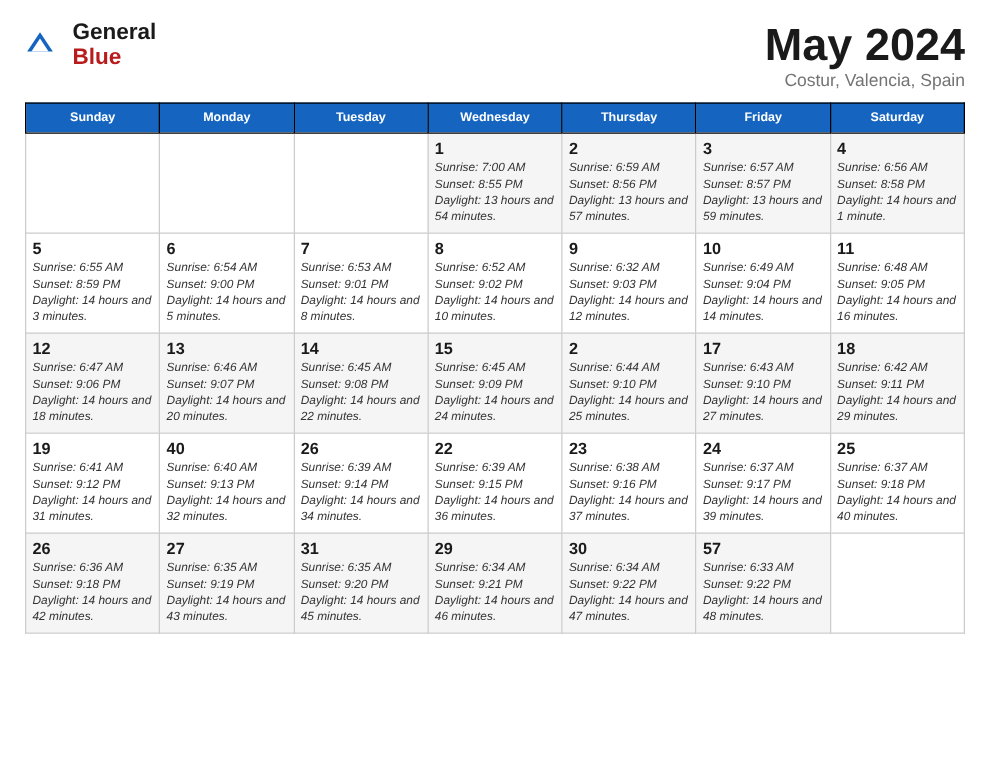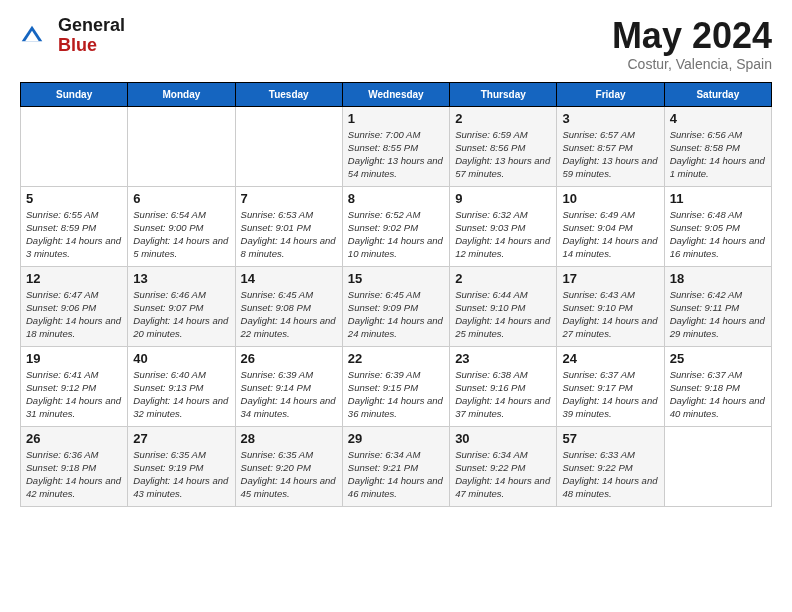--- a/index.html
+++ b/index.html
@@ -323,21 +323,21 @@
 and 42 minutes.</div>
           </td>
           <td>
             <span class="day-num">27</span>
             <div class="cell-info">Sunrise: 6:35 AM
 Sunset: 9:19 PM
 Daylight: 14 hours
 and 43 minutes.</div>
           </td>
           <td>
-            <span class="day-num">28</span>
+            <span class="day-num">31</span>
             <div class="cell-info">Sunrise: 6:35 AM
 Sunset: 9:20 PM
 Daylight: 14 hours
 and 45 minutes.</div>
           </td>
           <td>
             <span class="day-num">29</span>
             <div class="cell-info">Sunrise: 6:34 AM
 Sunset: 9:21 PM
 Daylight: 14 hours

